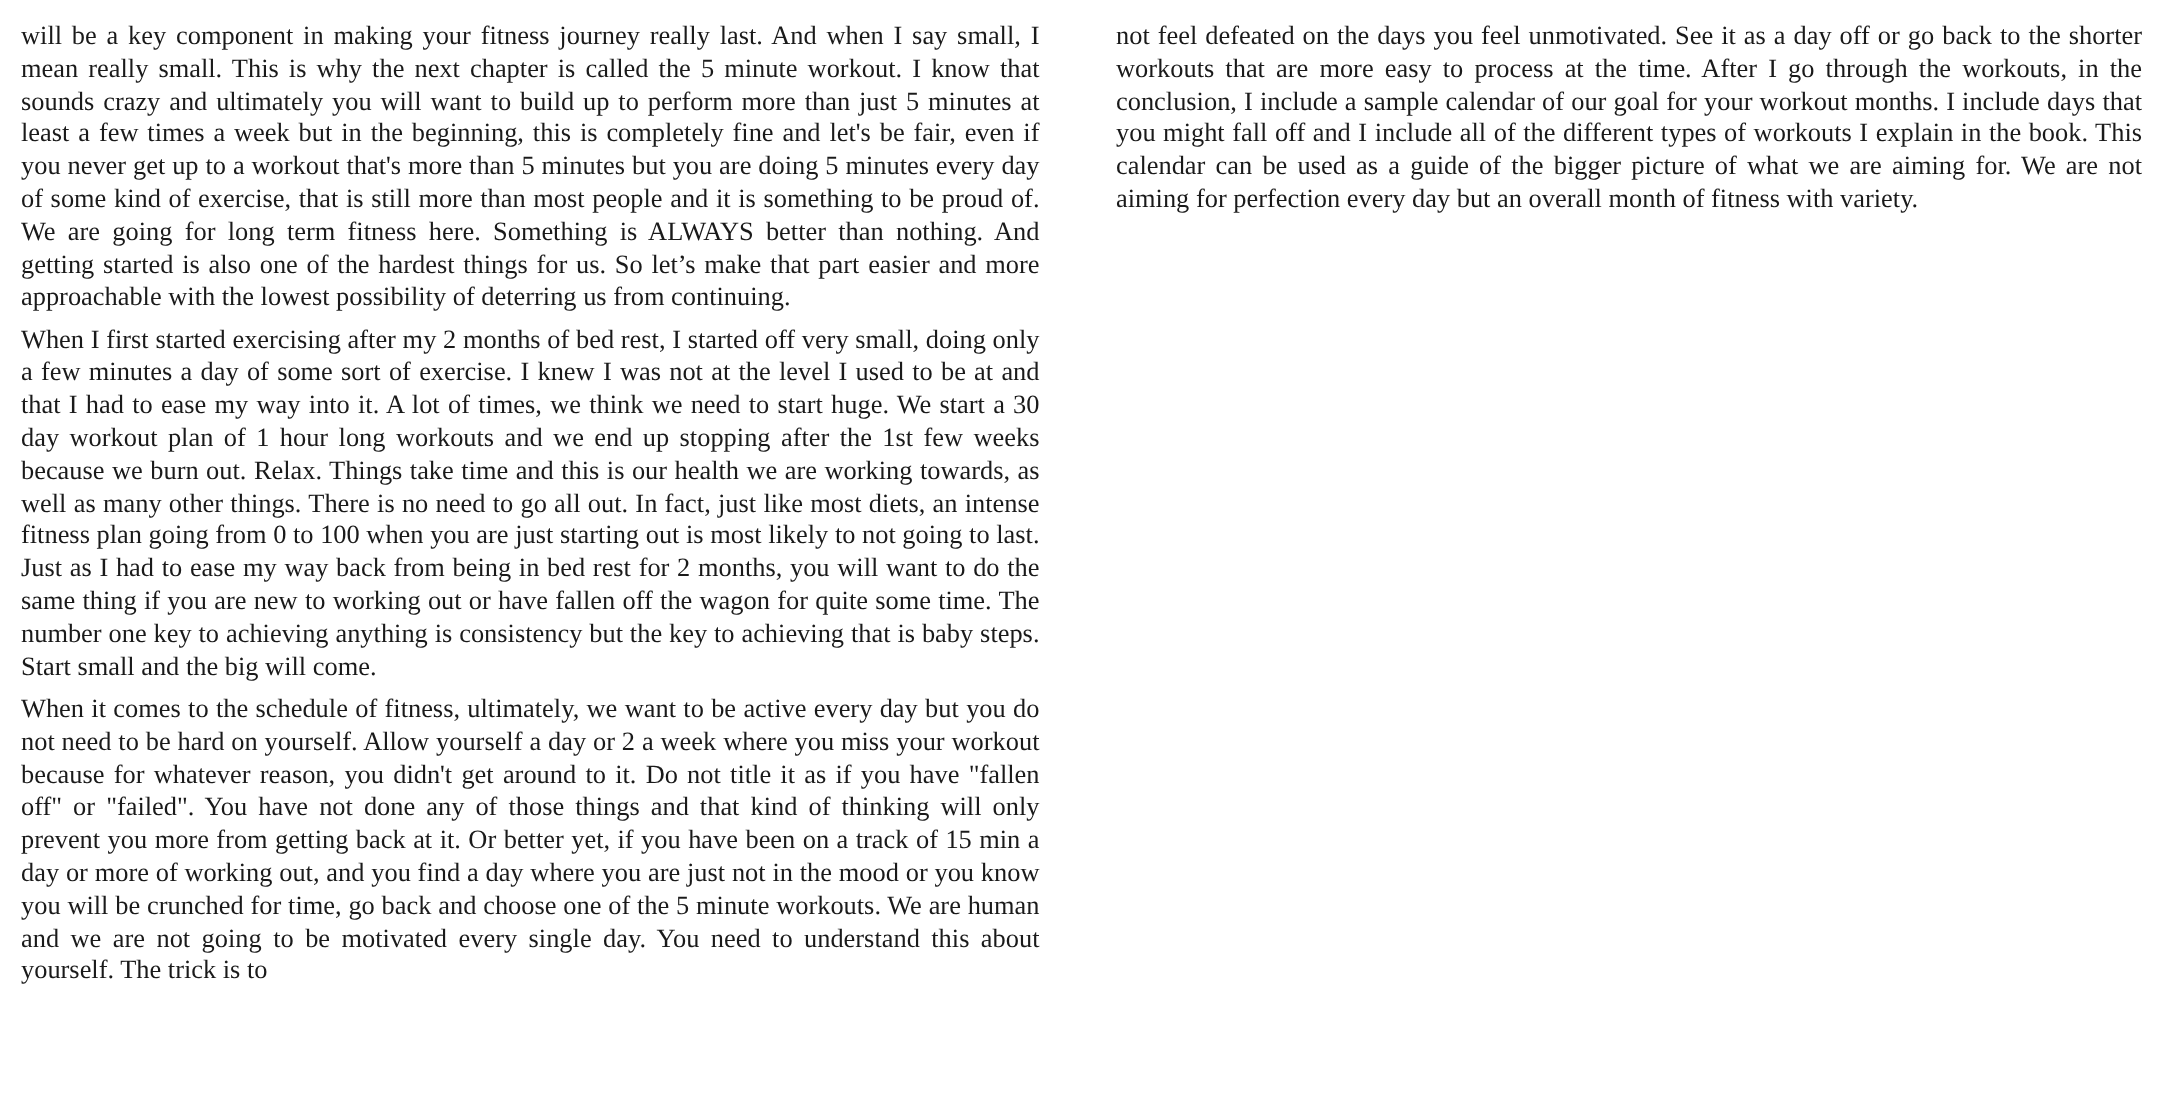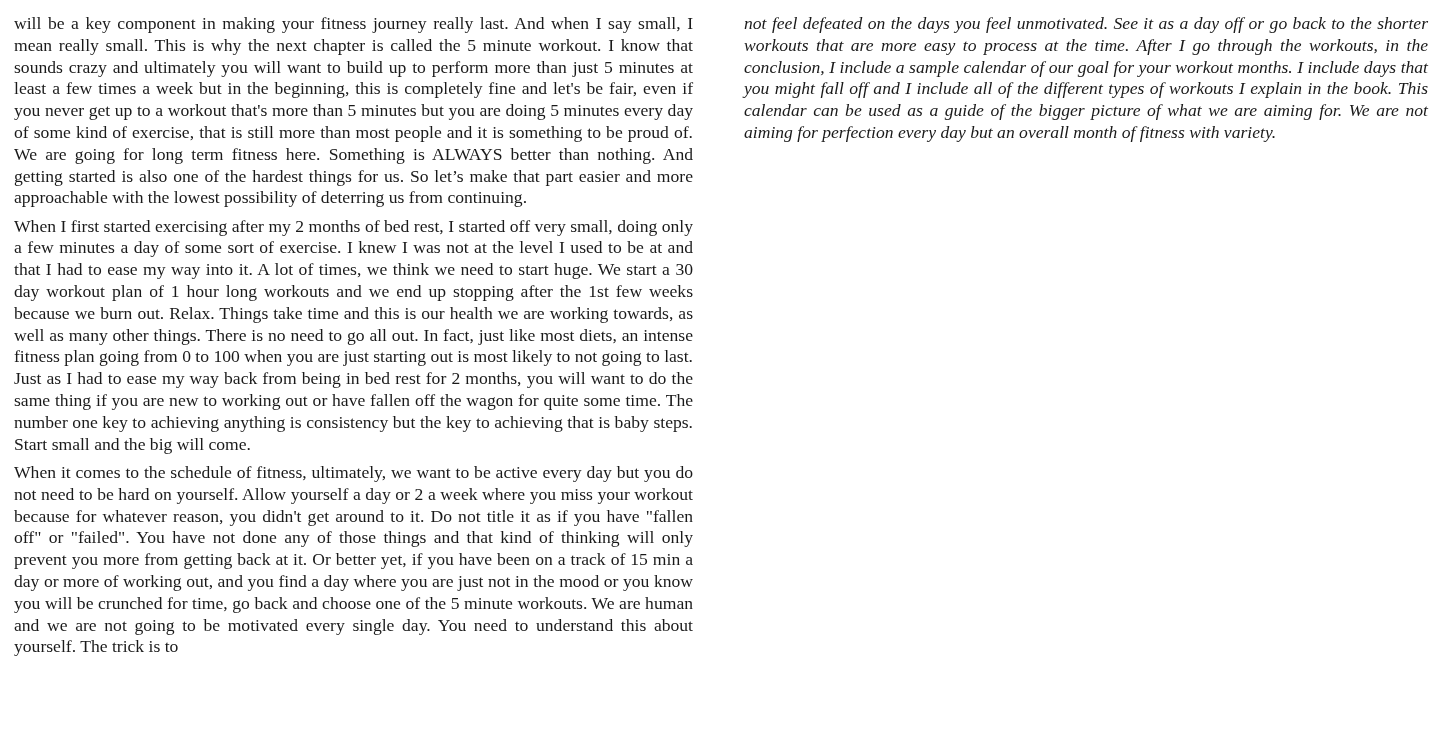--- a/index.html
+++ b/index.html
@@ -16,21 +16,21 @@
     overflow: hidden;
     padding: 13px 17px 0 14px;
     display: flex;
     gap: 51px;
     font-family: "Liberation Serif", "DejaVu Serif", serif;
   }
   .column {
     box-sizing: border-box;
   }
   .column-left  { width: 679px; }
-  .column-right { width: 684px; font-style: italic; }
+  .column-right { width: 684px; }
   .column p {
     margin: 0 0 6.5px 0;
     font-size: 17.6px;
     line-height: 21.8px;
     text-align: justify;
     color: #1a1a1a;
     hyphens: none;
   }
 </style>
 </head>

